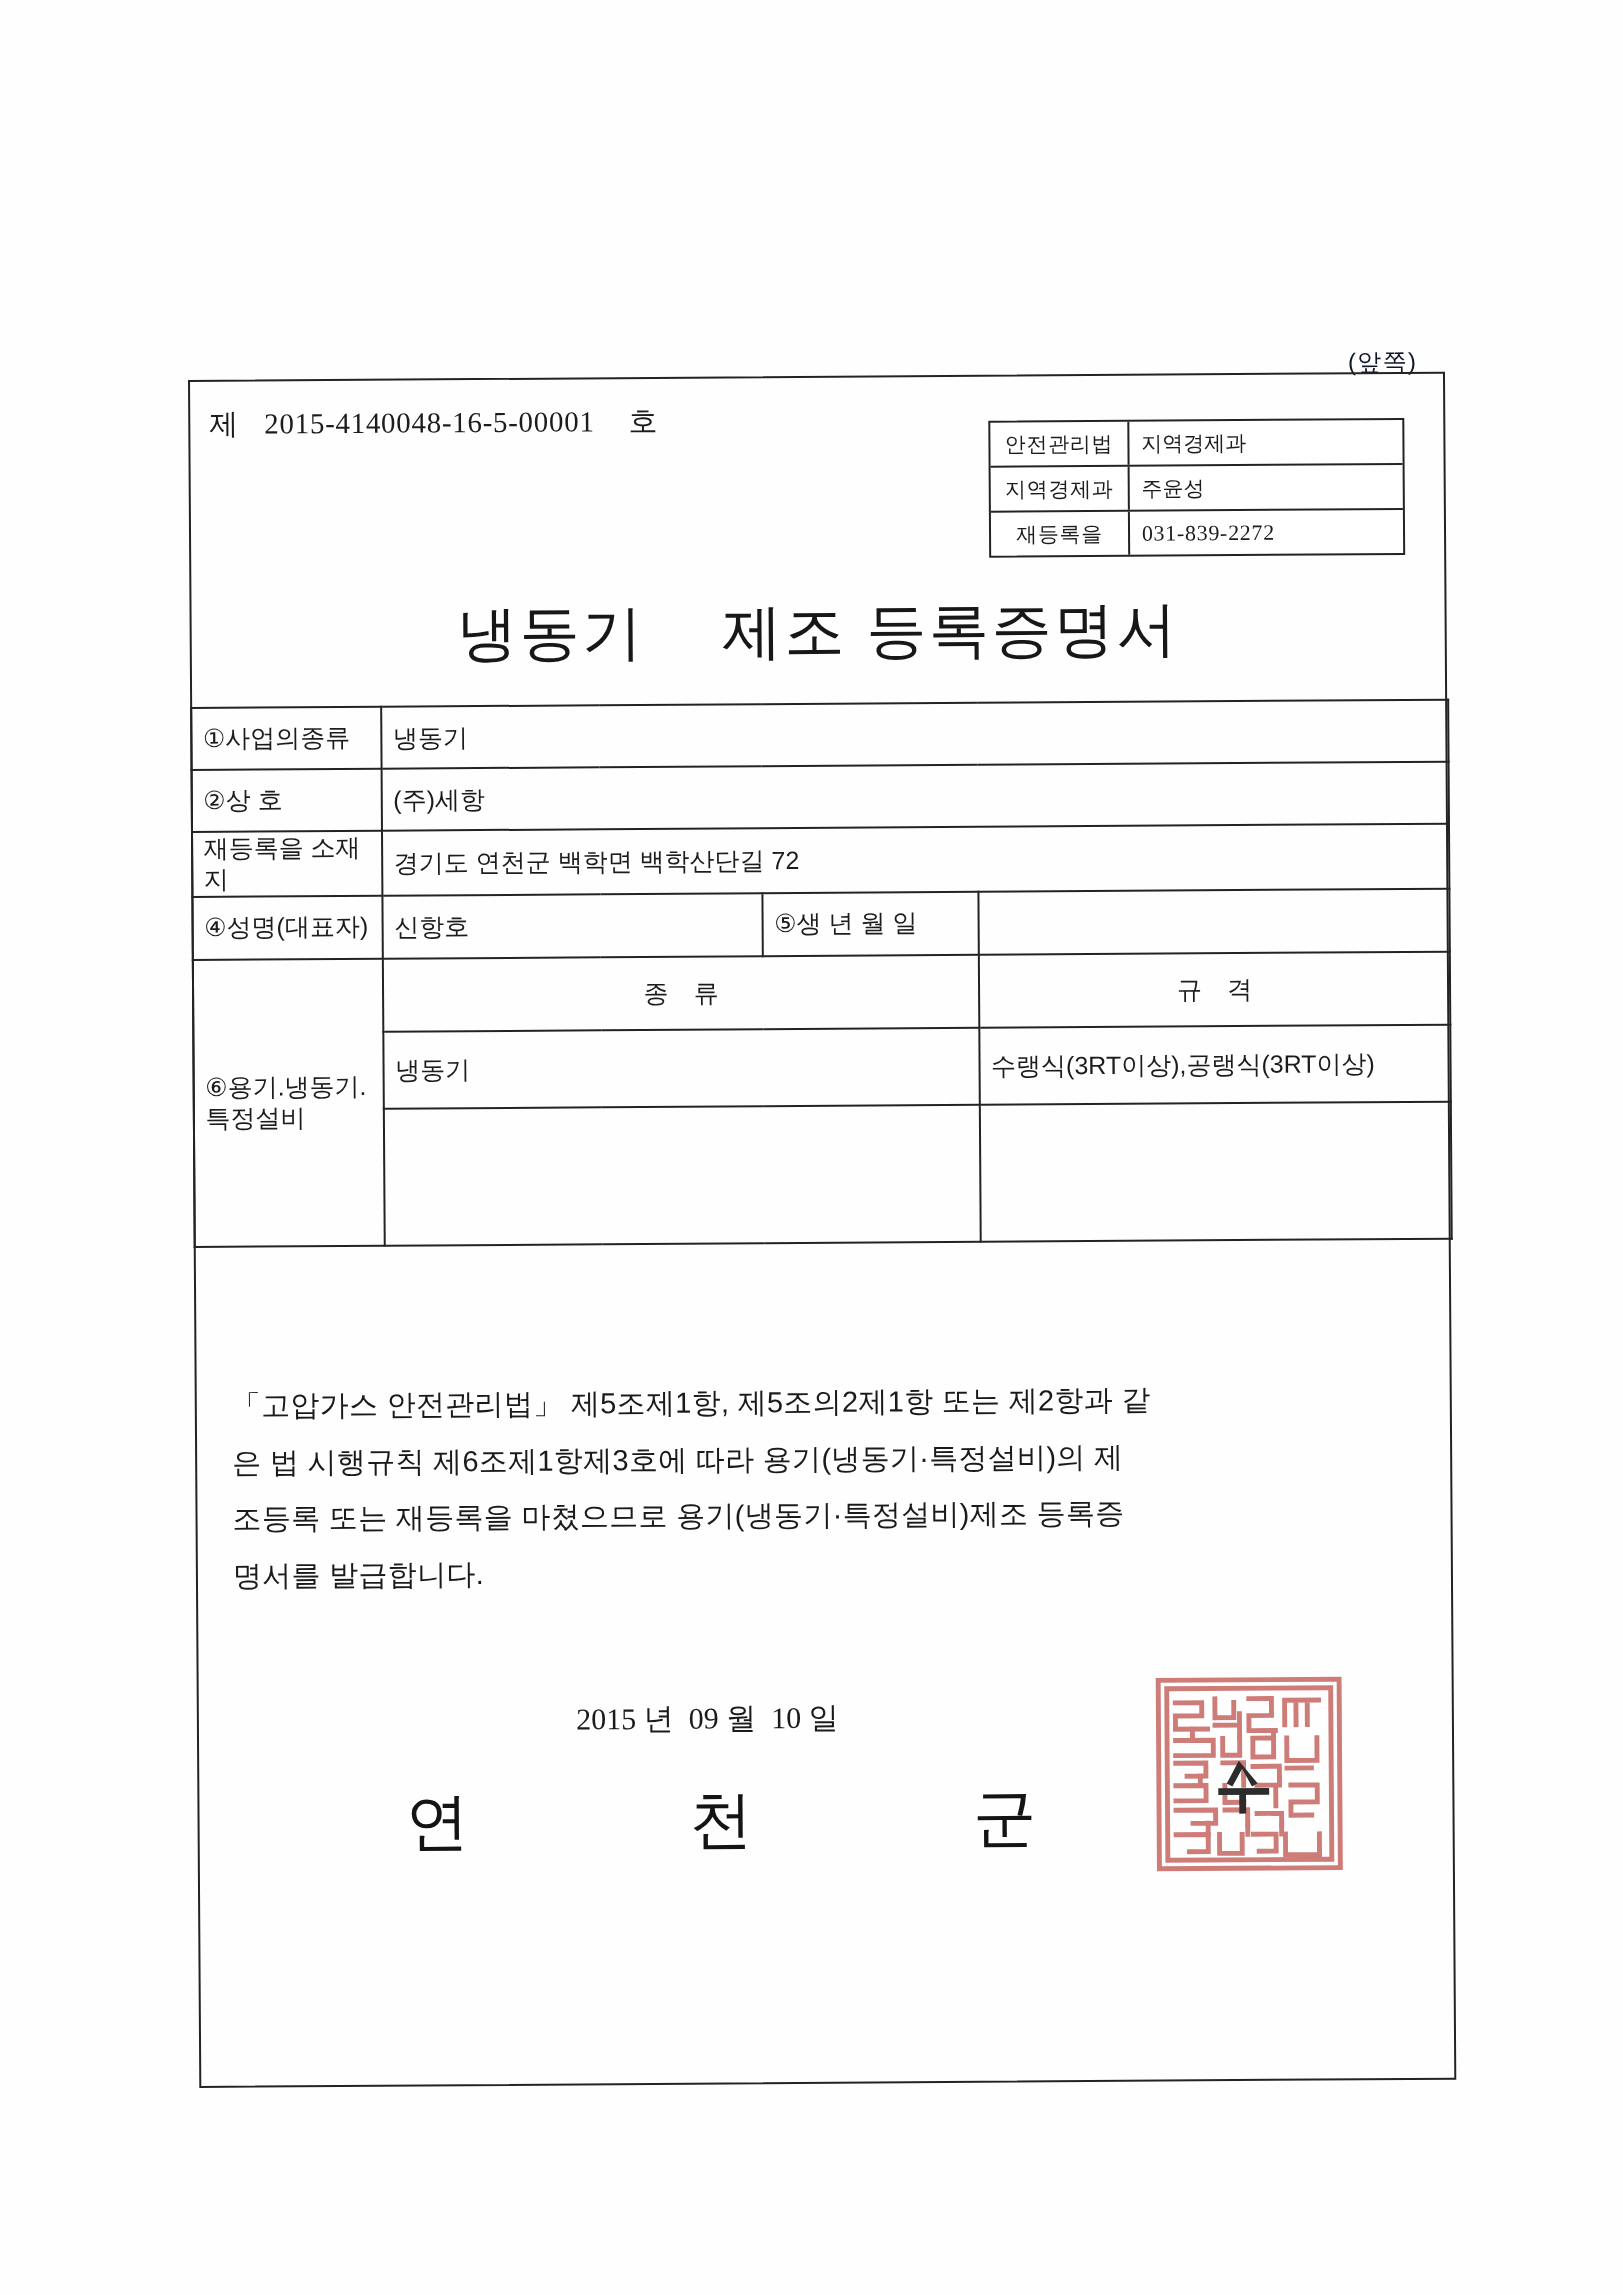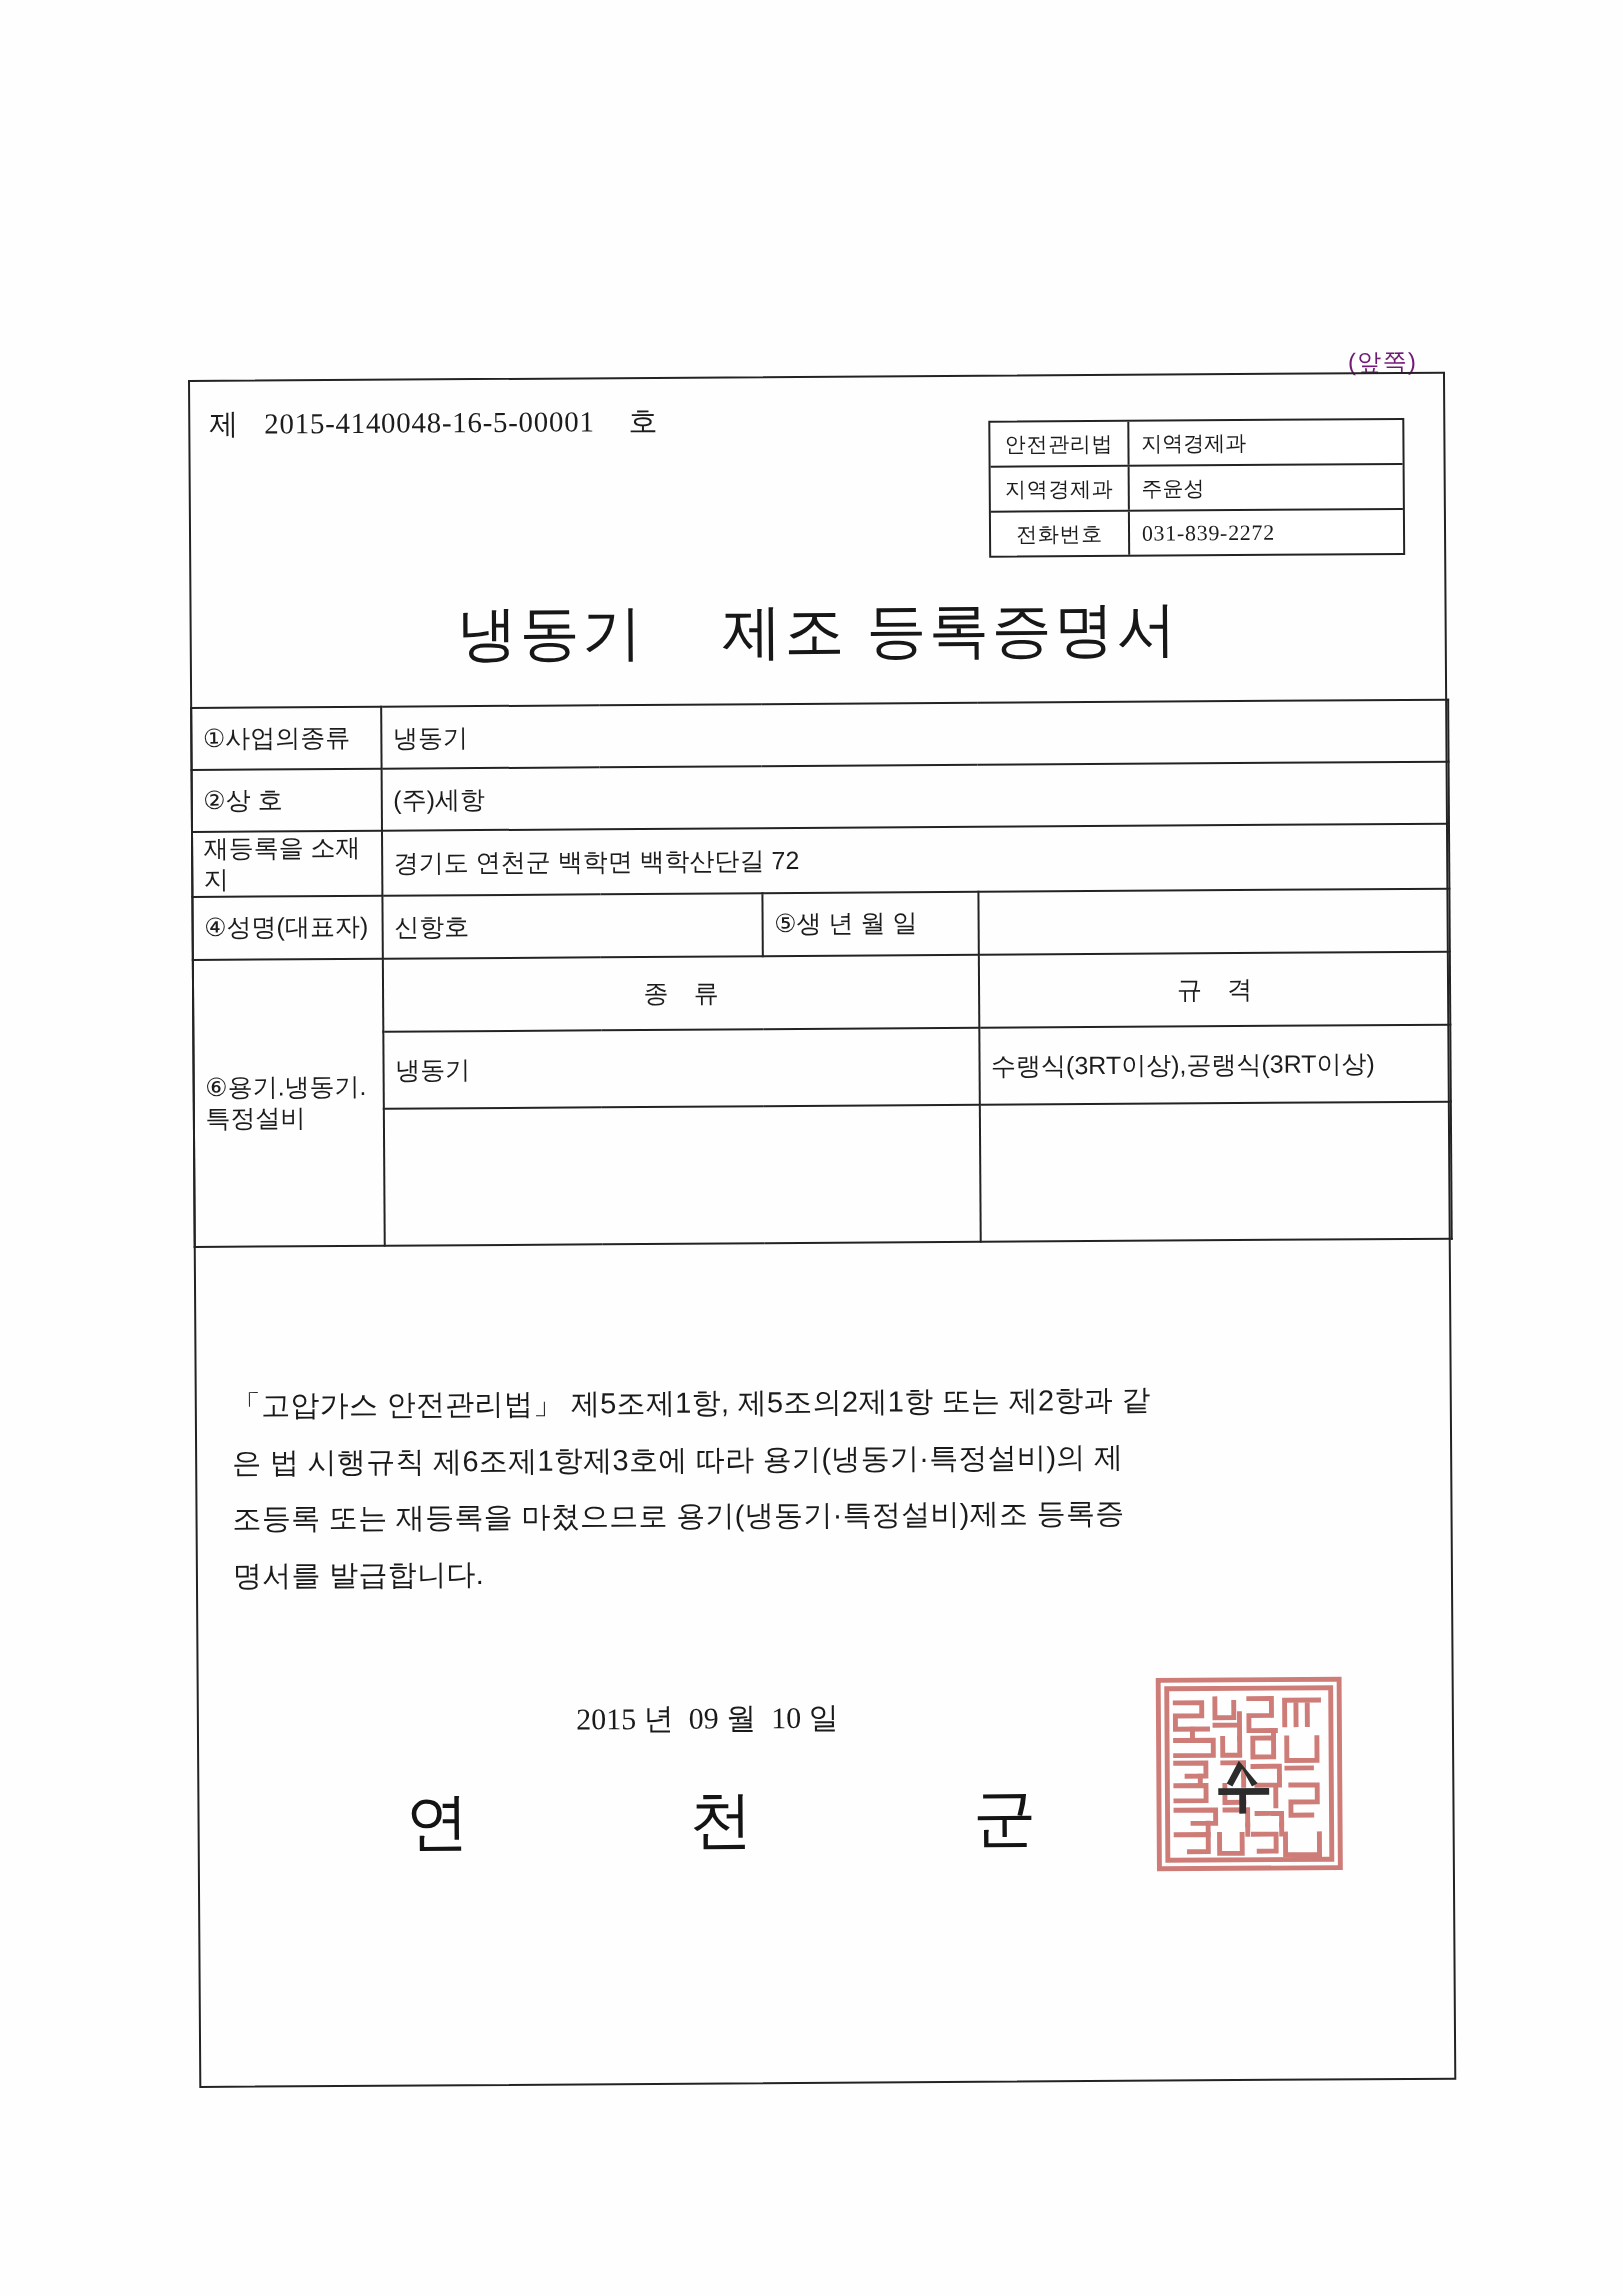--- a/index.html
+++ b/index.html
@@ -45,21 +45,21 @@
     box-sizing: border-box;
   }
 
   
   #page-side {
     position: absolute;
     left: 1348px;
     top: 346px;
     font-size: 24px;
     letter-spacing: 1.3px;
-    color: #701a75;
+    color: #0f172a;
     transform: rotate(-0.38deg);
   }
 
   
   .docnum {
     position: absolute;
     left: 21px;
     top: 25px;
     font-family: "Liberation Serif", "DejaVu Serif", serif;
     font-size: 29px;
@@ -239,21 +239,21 @@
     <div class="infobox">
       <div class="inforow">
         <div class="infokey">안전관리법</div>
         <div class="infoval">지역경제과</div>
       </div>
       <div class="inforow">
         <div class="infokey">지역경제과</div>
         <div class="infoval">주윤성</div>
       </div>
       <div class="inforow">
-        <div class="infokey">전화번호</div>
+        <div class="infokey">재등록을</div>
         <div class="infoval num">031-839-2272</div>
       </div>
     </div>
 
     <div class="title">냉동기    제조 등록증명서</div>
 
     <table class="maintable">
       <colgroup>
         <col style="width:190px">
         <col style="width:218px">

